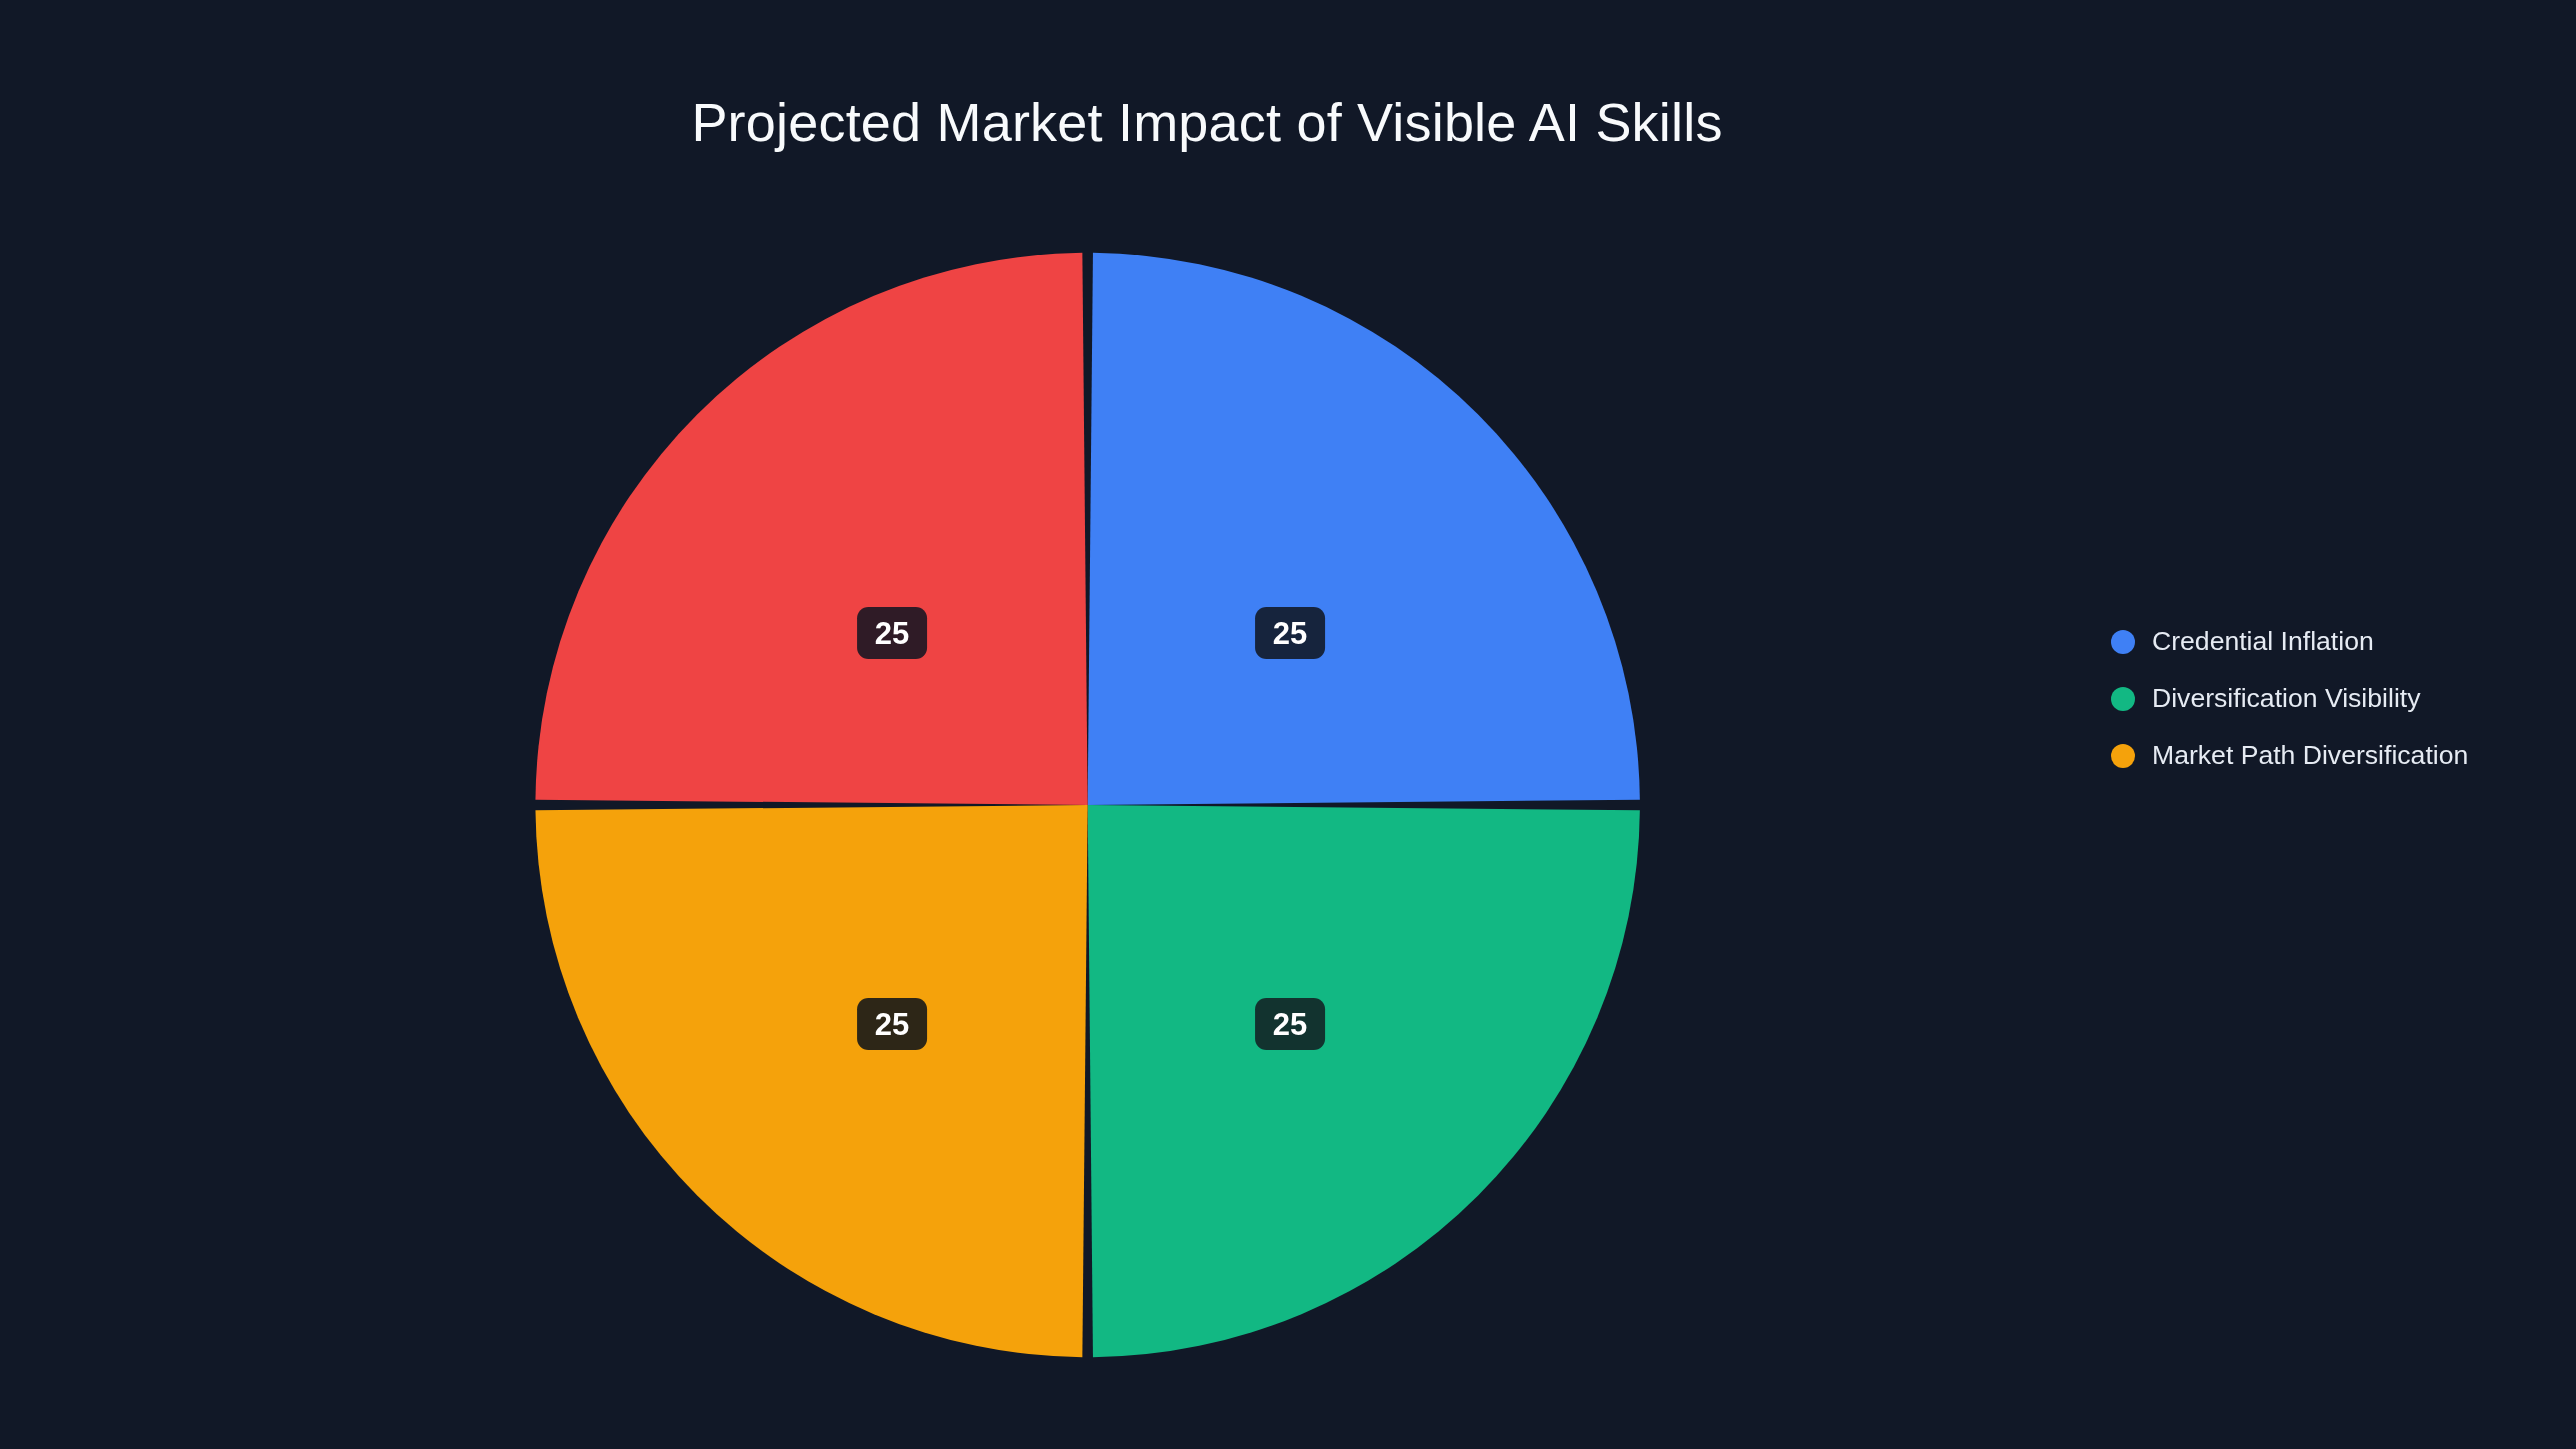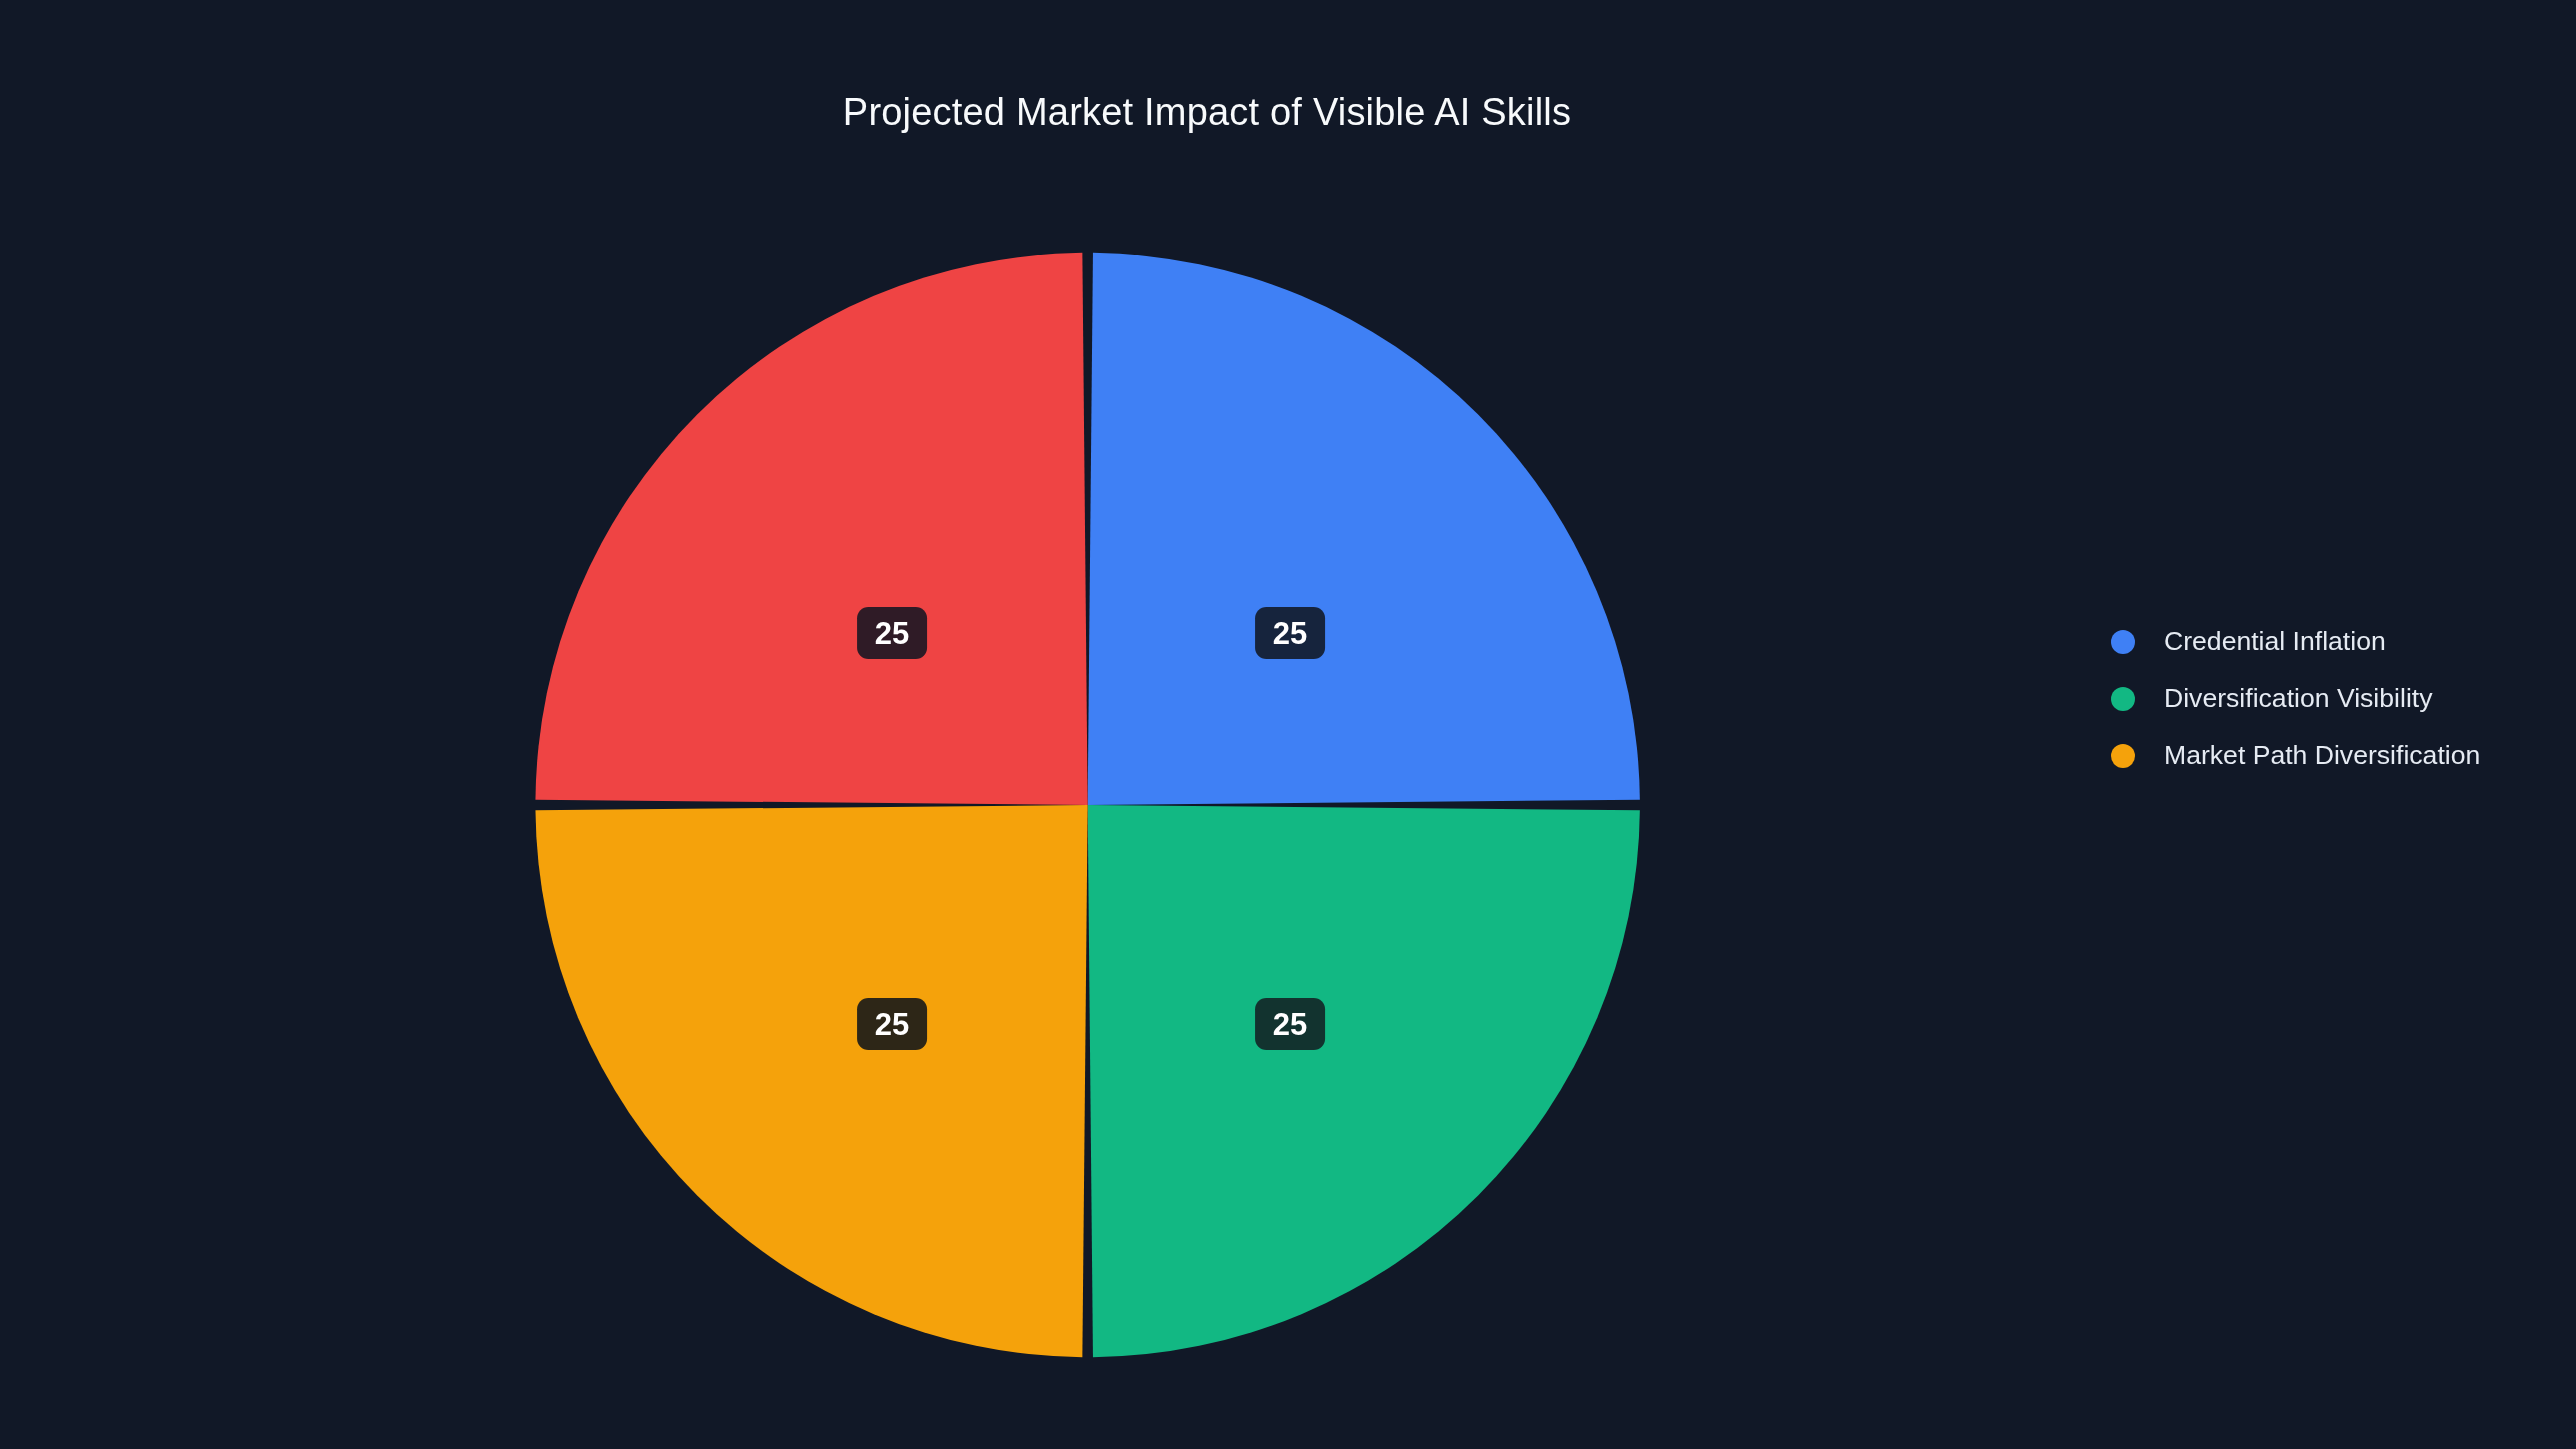--- a/index.html
+++ b/index.html
@@ -18,21 +18,21 @@
   }
 
   
   #chart-title {
     position: absolute;
     left: 0;
     top: 90px;
     width: 2440px;
     text-align: center;
     color: #f8fafc;
-    font-size: 38px;
+    font-size: 54px;
     font-weight: 400;
     letter-spacing: 0.2px;
     line-height: 1.2;
     white-space: nowrap;
   }
   
   #title-shift { display: inline-block; transform: translateX(-13px); }
 
   
   #plot-area {
@@ -74,21 +74,21 @@
     align-items: center;
     height: 57px;
   }
   .legend-swatch {
     width: 24px;
     height: 24px;
     border-radius: 50%;
     flex: 0 0 auto;
   }
   .legend-label {
-    margin-left: 29px;
+    margin-left: 17px;
     color: #e6ebf3;
     font-size: 26.6px;
     font-weight: 400;
     line-height: 1;
     white-space: nowrap;
   }
 </style>
 </head>
 <body>
 

